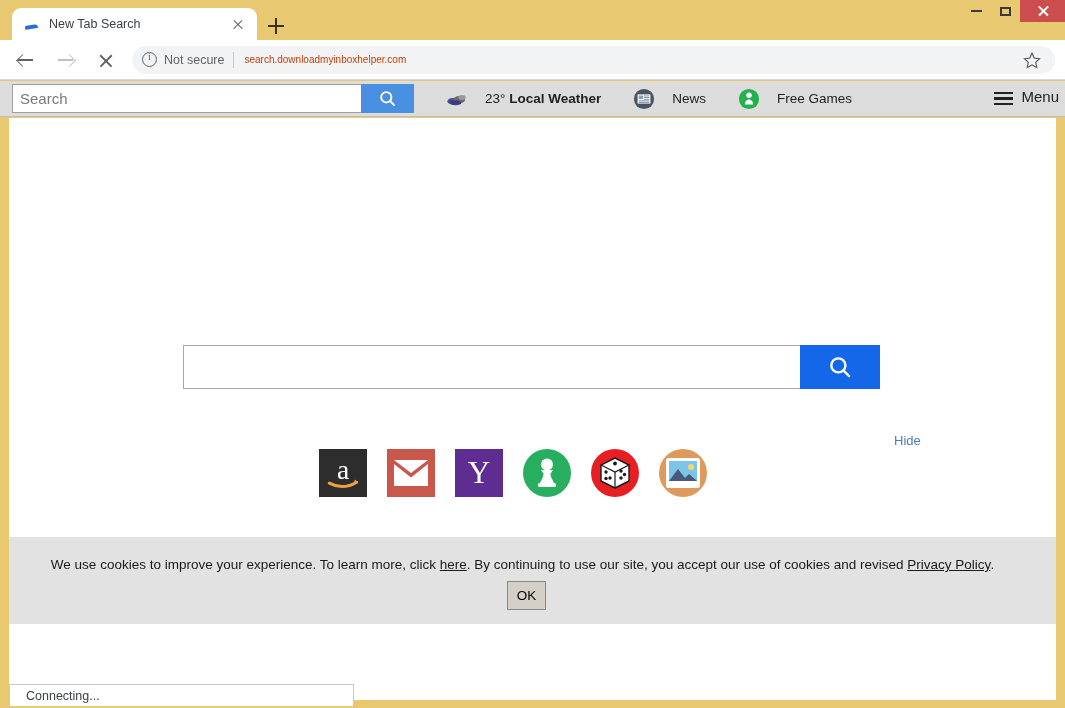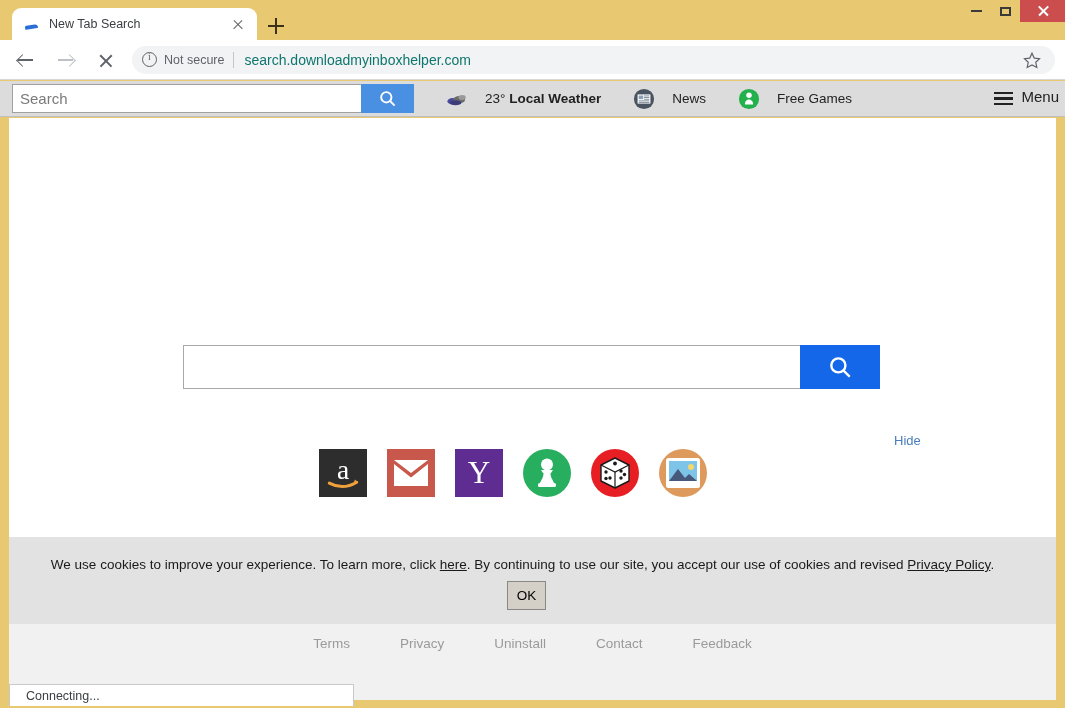--- a/index.html
+++ b/index.html
@@ -142,21 +142,21 @@
     border-radius: 50%; margin-right: 7px;
     position: relative; flex: none;
   }
   .info-circle::before {
     content: "i"; position: absolute; left: 0; right: 0; top: -2px;
     text-align: center; font-size: 10px; color: #5f6368;
     font-family: "Liberation Serif", serif;
   }
   .notsecure { font-size: 12.5px; color: #5f6368; margin-right: 9px; }
   .omnisep { width: 1px; height: 16px; background: #c4c7c5; margin-right: 10px; }
-  .urltext { font-size: 14px; color: #0f766e; flex: 1; white-space: nowrap; overflow: hidden; }
+  .urltext { font-size: 10px; color: #c2410c; flex: 1; white-space: nowrap; overflow: hidden; }
   .star {
     width: 18px; height: 18px; margin-right: 4px; position: relative;
     cursor: pointer; flex: none;
   }
 
   
   .hjbar {
     position: absolute; top: 81px; left: 0;
     width: 1065px; height: 36px;
     background: #dcdcdc;
@@ -456,25 +456,18 @@
           <path d="M3 23 L12 11 L19 20 L23 16 L31 23 Z" fill="#46597a"></path>
         </svg>
       </div>
 
     </div>
 
     <div class="cookiebar">
       <span>We use cookies to improve your experience. To learn more, click </span><a>here</a><span>. By continuing to use our site, you accept our use of cookies and revised </span><a>Privacy Policy</a><span>.</span><button class="ok-btn">OK</button>
     </div>
 
-    <div class="footer">
-      <a>Terms</a>
-      <a>Privacy</a>
-      <a>Uninstall</a>
-      <a>Contact</a>
-      <a>Feedback</a>
-    </div>
 
   </div>
 
   <div class="status">Connecting...</div>
 
 </div>
 
 </body></html>

